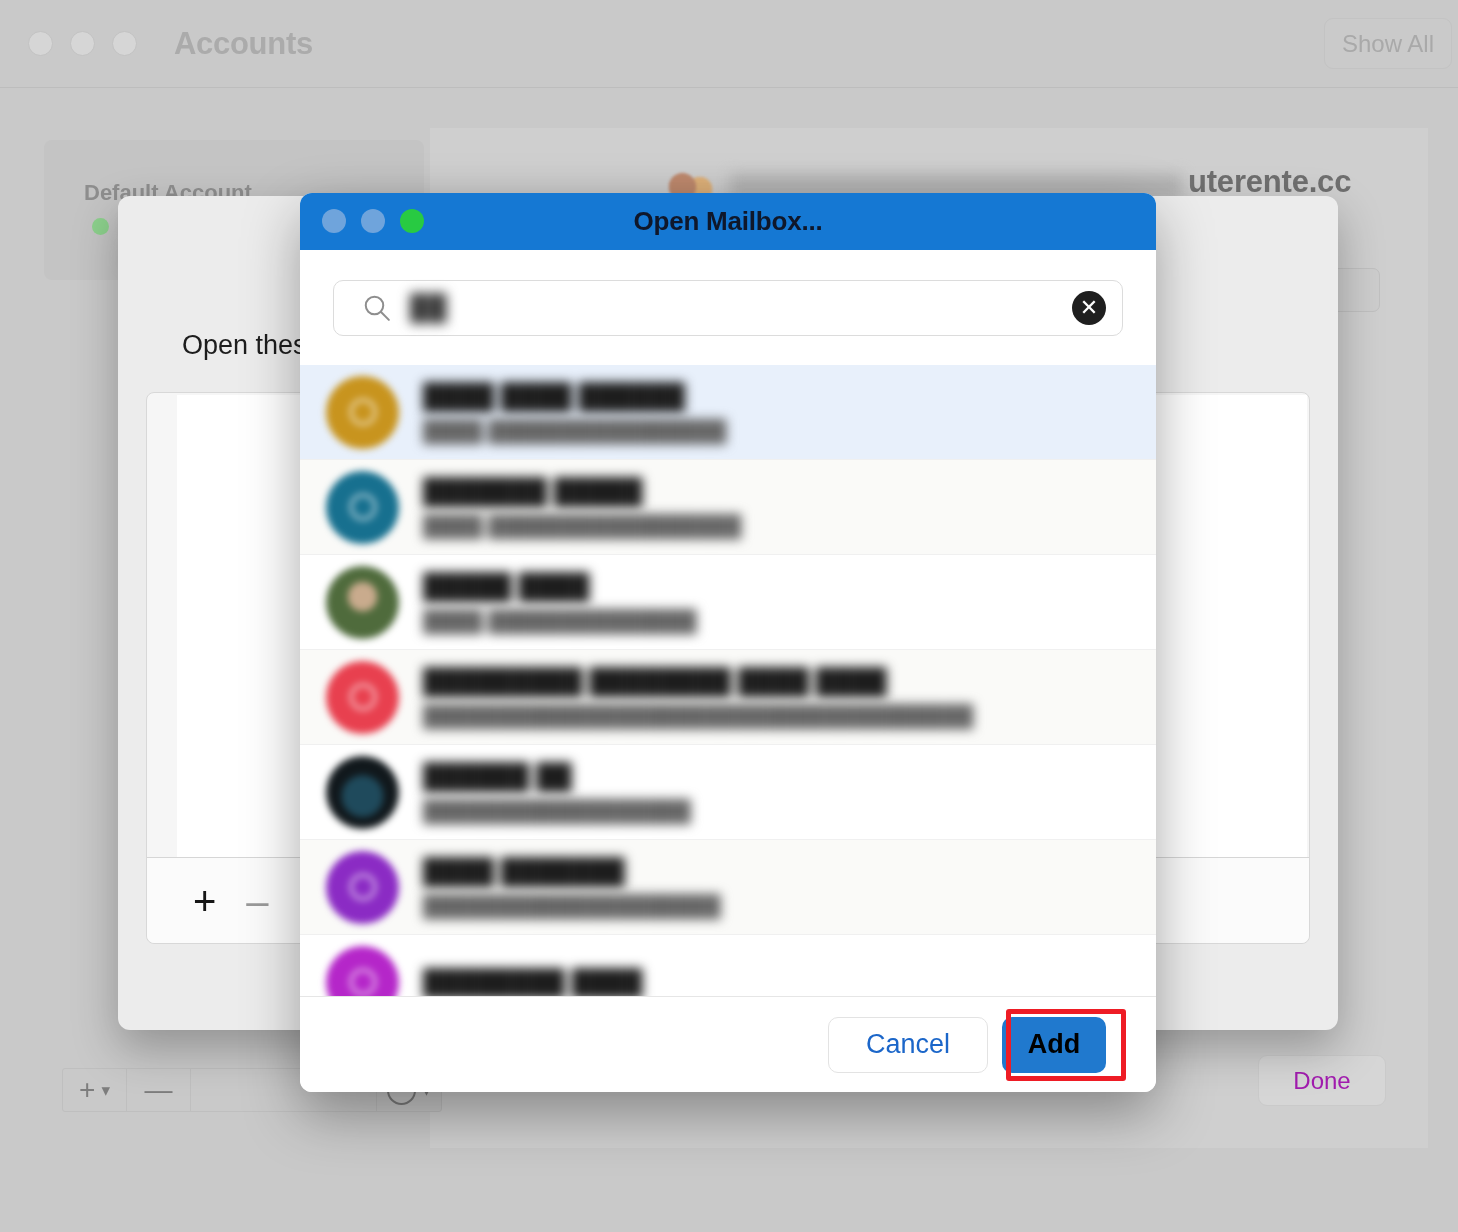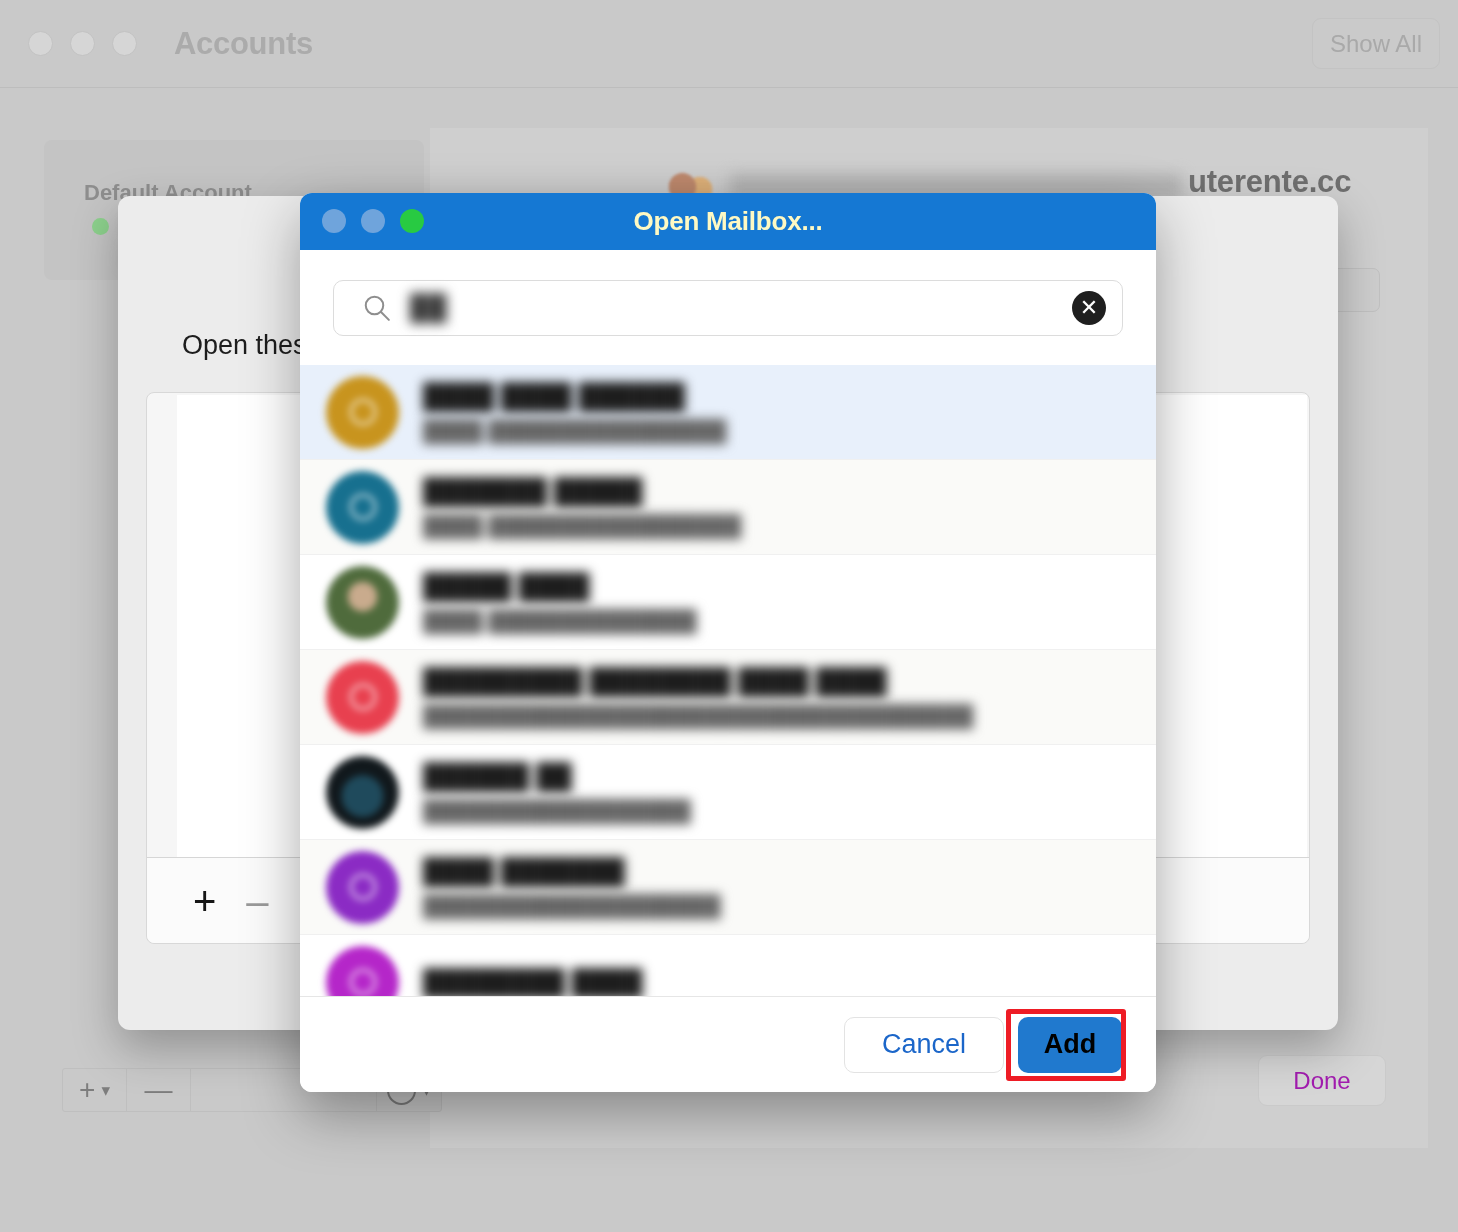--- a/index.html
+++ b/index.html
@@ -54,21 +54,21 @@
     left: 174px;
     top: 26px;
     font-size: 31px;
     font-weight: bold;
     color: #ababab;
     letter-spacing: -0.3px;
   }
 
   .show-all-btn {
     position: absolute;
-    right: 18px;
+    right: 6px;
     top: 18px;
     width: 128px;
     height: 51px;
     border-radius: 9px;
     border: 1px solid #c3c3c3;
     background: #cacaca;
     color: #a9a9a9;
     font-size: 24px;
     display: flex;
     align-items: center;
@@ -299,21 +299,21 @@
     height: 57px;
     background: #1578d3;
     flex: 0 0 57px;
     display: flex;
     align-items: center;
     justify-content: center;
   }
   .dlg-title {
     font-size: 26px;
     font-weight: bold;
-    color: #fef9c3;
+    color: #0f172a;
     letter-spacing: -0.2px;
   }
   .traffic-lights-dlg {
     position: absolute;
     left: 22px;
     top: 16px;
     display: flex;
     gap: 15px;
   }
   .tl { width: 24px; height: 24px; border-radius: 50%; }
@@ -417,21 +417,21 @@
     white-space: nowrap;
   }
 
   .dlg-footer {
     flex: 0 0 96px;
     background: #ffffff;
     border-top: 1px solid #e6e6e6;
     display: flex;
     align-items: center;
     justify-content: flex-end;
-    padding-right: 34px;
+    padding-right: 50px;
     gap: 14px;
     position: relative;
   }
   .btn-cancel {
     min-width: 160px;
     height: 56px;
     border-radius: 10px;
     border: 1px solid #e3e3e3;
     background: #ffffff;
     color: #1b66c9;

